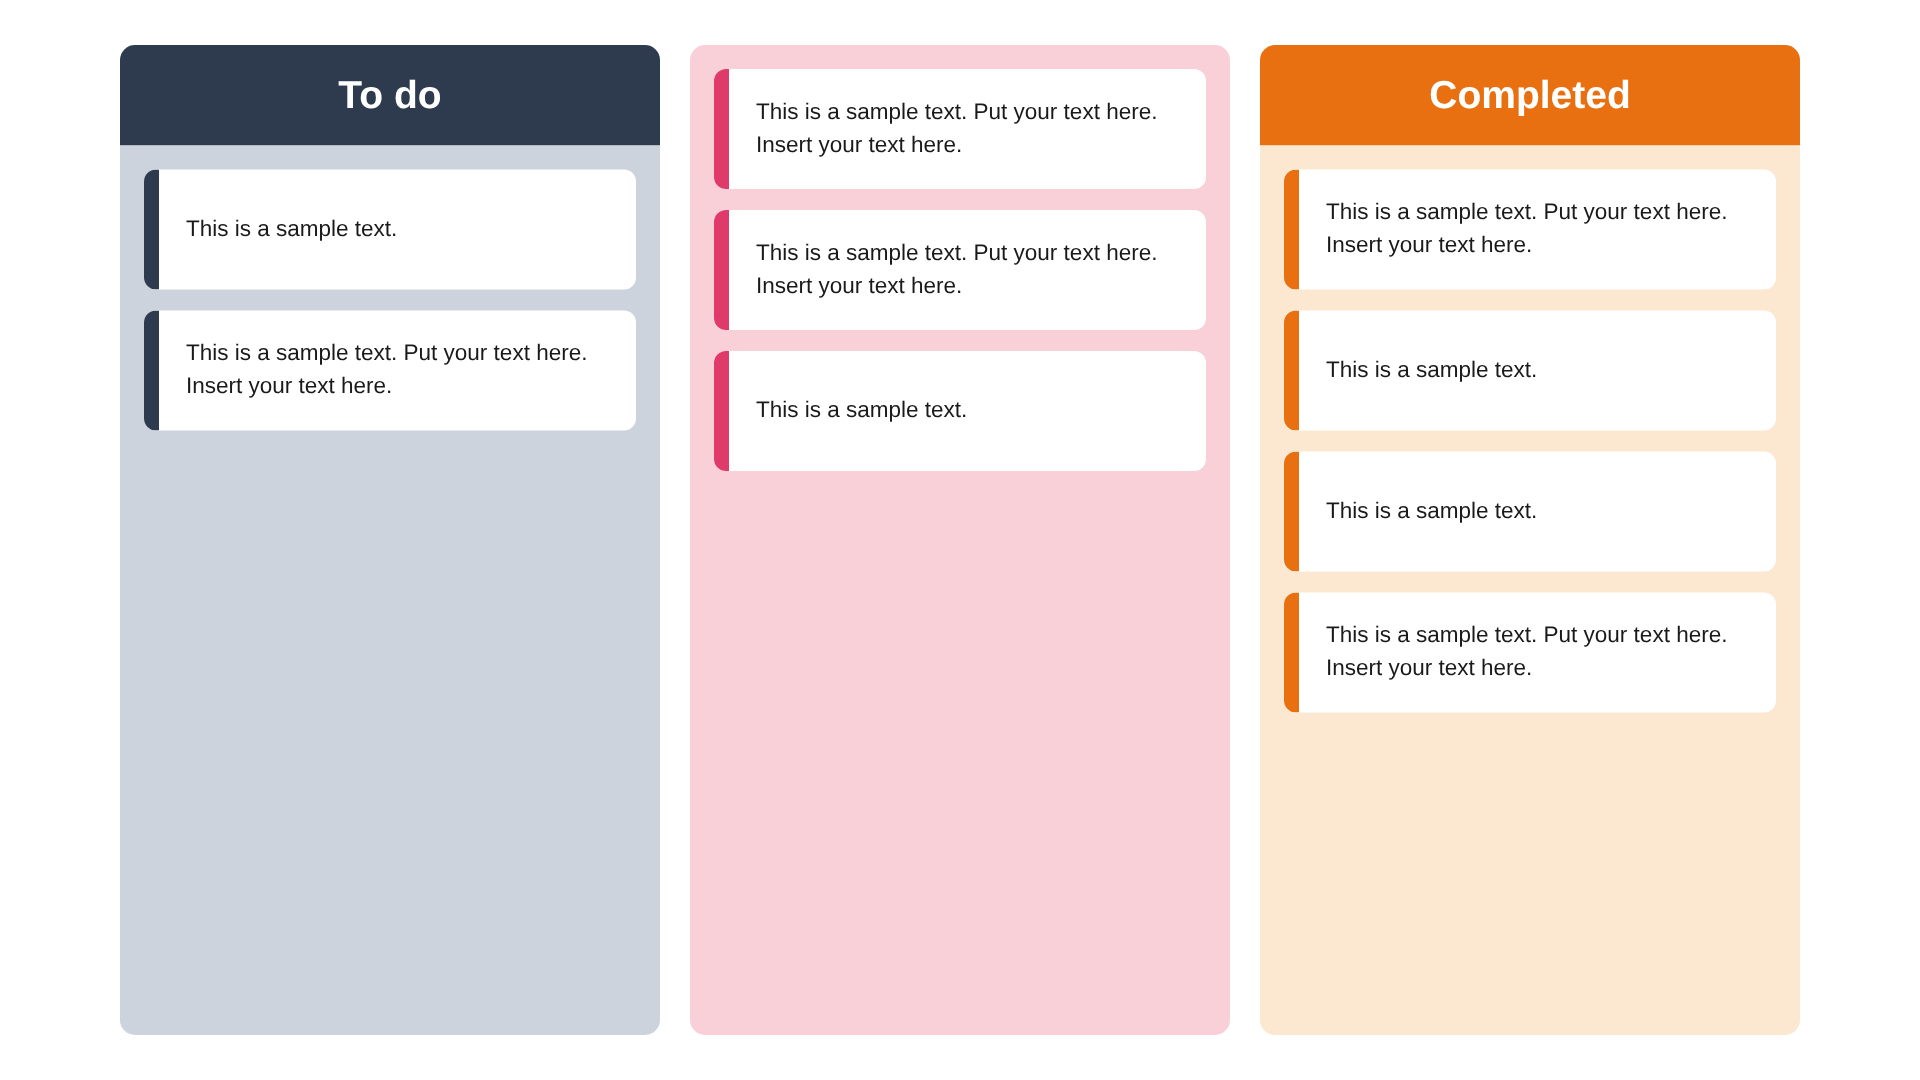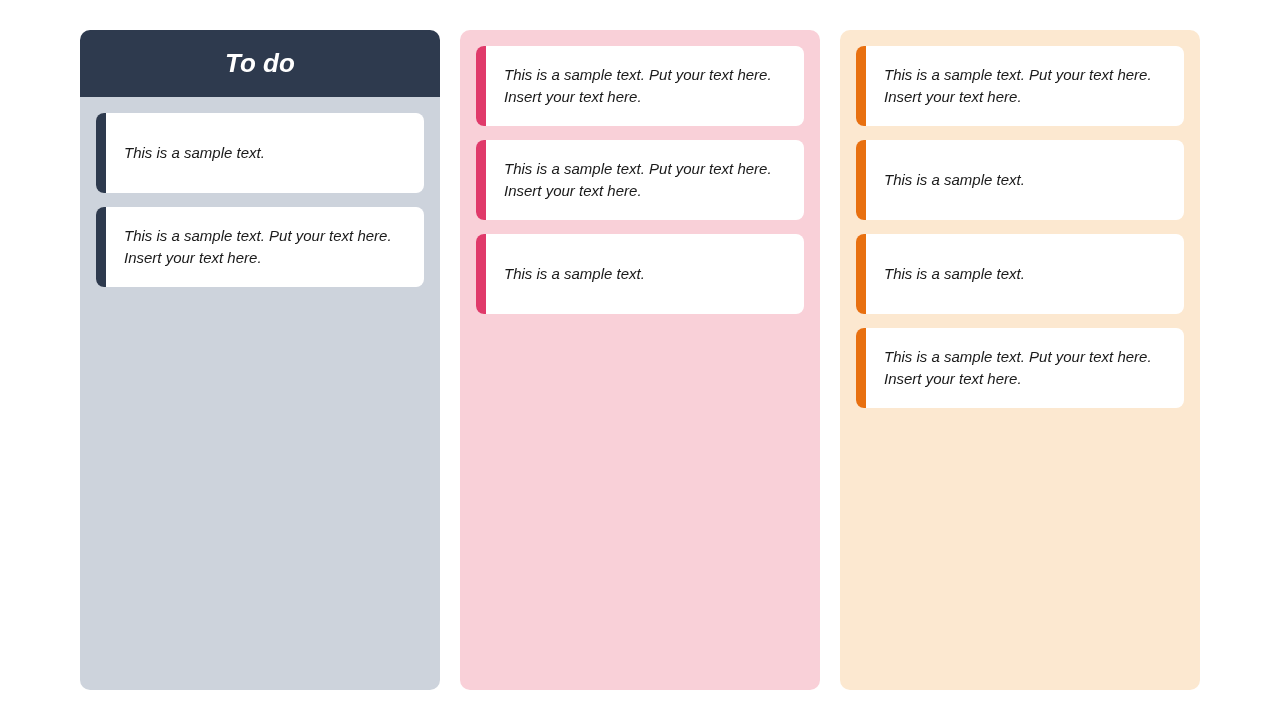--- a/index.html
+++ b/index.html
@@ -12,21 +12,20 @@
       width: 1280px;
       height: 720px;
       font-family: 'Segoe UI', Arial, sans-serif;
     }
 
     .board {
       display: flex;
       gap: 0;
       width: 1140px;
       height: 660px;
-      font-style: italic;
     }
 
     .column {
       flex: 1;
       border-radius: 10px;
       overflow: hidden;
       display: flex;
       flex-direction: column;
       margin: 0 10px;
     }
@@ -118,20 +117,23 @@
         <div class="card-content">This is a sample text. Put your text here. Insert your text here.</div>
       </div>
       <div class="card">
         <div class="card-accent col-inprogress"></div>
         <div class="card-content">This is a sample text.</div>
       </div>
     </div>
   </div>
 
   <div class="column col-completed">
+    <div class="column-header">
+      <span>Completed</span>
+    </div>
     <div class="column-body">
       <div class="card">
         <div class="card-accent col-completed"></div>
         <div class="card-content">This is a sample text. Put your text here. Insert your text here.</div>
       </div>
       <div class="card">
         <div class="card-accent col-completed"></div>
         <div class="card-content">This is a sample text.</div>
       </div>
       <div class="card">

